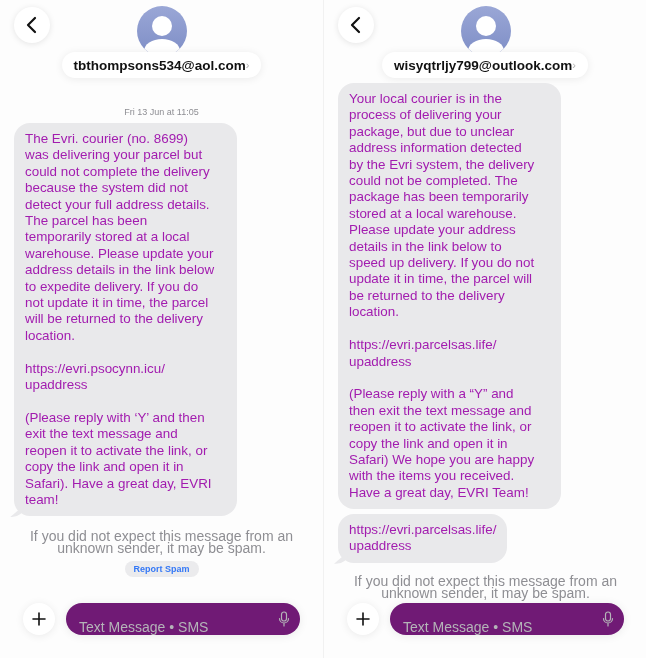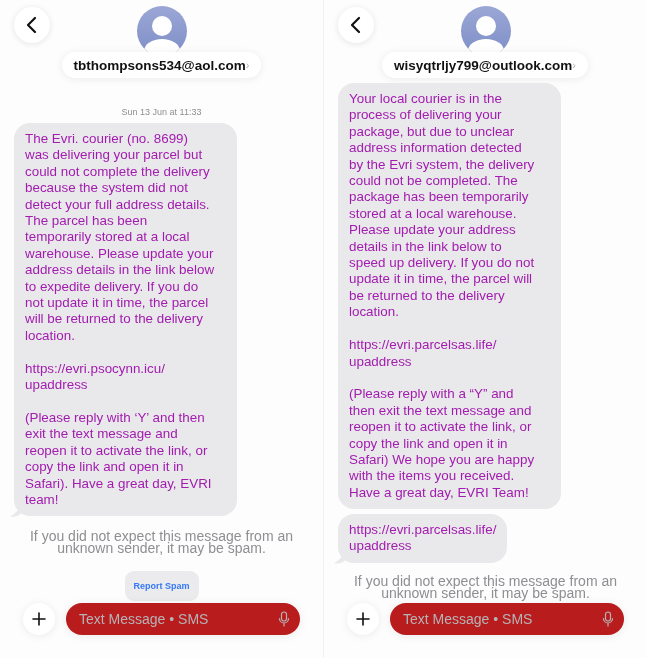--- a/index.html
+++ b/index.html
@@ -25,29 +25,29 @@
   .contact-chevron { font-size: 11px; color: #b0b0b0; }
 
   .meta { position: absolute; left: 0; width: 323px; text-align: center; font-size: 9px; color: #8e8e93; line-height: 12px; }
 
   .bubble { position: absolute; left: 14px; background: #e9e9eb; border-radius: 16px; padding: 8px 11px 8px 11px;
     font-size: 13.4px; line-height: 16.4px; color: #a21caf; white-space: pre-wrap; }
   .bubble.tail::after { content: ""; position: absolute; left: -4px; bottom: -1px; width: 14px; height: 12px;
     background: #e9e9eb; border-bottom-right-radius: 12px 10px; clip-path: polygon(0 100%, 100% 0, 100% 100%); }
 
   .spam-note { position: absolute; left: 8px; width: 307px; text-align: center; font-size: 14px; color: #8e8e93; line-height: 12px; }
-  .report-btn { position: absolute; left: 50%; transform: translateX(-50%); height: 30px; padding: 0 9px; border-radius: 9px;
-    background: #ebebed; color: #3478f6; font-size: 9px; font-weight: bold; display: flex; align-items: center; cursor: pointer; white-space: nowrap; margin-top: 10px; }
+  .report-btn { position: absolute; left: 50%; transform: translateX(-50%); height: 16px; padding: 0 9px; border-radius: 9px;
+    background: #ebebed; color: #3478f6; font-size: 9px; font-weight: bold; display: flex; align-items: center; cursor: pointer; white-space: nowrap; }
 
   .composer { position: absolute; left: 0; width: 323px; height: 60px; }
   .plus-btn { position: absolute; left: 23px; top: 0; width: 32px; height: 32px; border-radius: 50%; background: #fff;
     box-shadow: 0 1px 8px rgba(0,0,0,0.08); display: flex; align-items: center; justify-content: center; cursor: pointer; }
   .plus-btn svg { width: 14px; height: 14px; }
-  .input-field { position: absolute; left: 66px; top: 0; width: 234px; height: 32px; border-radius: 16px; background: #b91c1c;
-    box-shadow: 0 1px 10px rgba(0,0,0,0.08); display: flex; align-items: center; padding-left: 13px; cursor: text; }
+  .input-field { position: absolute; left: 66px; top: 0; width: 234px; height: 32px; border-radius: 16px; background: #701a75;
+    box-shadow: 0 1px 10px rgba(0,0,0,0.08); display: flex; align-items: flex-end; padding-left: 13px; cursor: text; }
   .input-placeholder { font-size: 14px; color: #b4b4b8; }
   .mic-icon { position: absolute; right: 10px; top: 8px; width: 12px; height: 16px; }
 </style>
 </head>
 <body>
 
 <div class="pane left">
   <div class="back-btn">
     <svg viewBox="0 0 14 18">
         <path d="M10 2 L3 9 L10 16" fill="none" stroke="#111" stroke-width="2.2" stroke-linecap="round" stroke-linejoin="round"></path>
@@ -55,21 +55,21 @@
   </div>
   <div class="avatar">
     <div class="head"></div>
     <div class="body"></div>
   </div>
   <div class="contact-pill">
     <span class="contact-name">tbthompsons534@aol.com</span>
     <span class="contact-chevron">›</span>
   </div>
   <div class="meta" style="top:95px;margin-top:28px;">iMessage</div>
-  <div class="meta" style="top:106px;">Sun 13 Jun at 11:33</div>
+  <div class="meta" style="top:106px;">Fri 13 Jun at 11:05</div>
 
   <div class="bubble tail" style="top:123px; width:223px;">The Evri. courier (no. 8699)
 was delivering your parcel but
 could not complete the delivery
 because the system did not
 detect your full address details.
 The parcel has been
 temporarily stored at a local
 warehouse. Please update your
 address details in the link below

